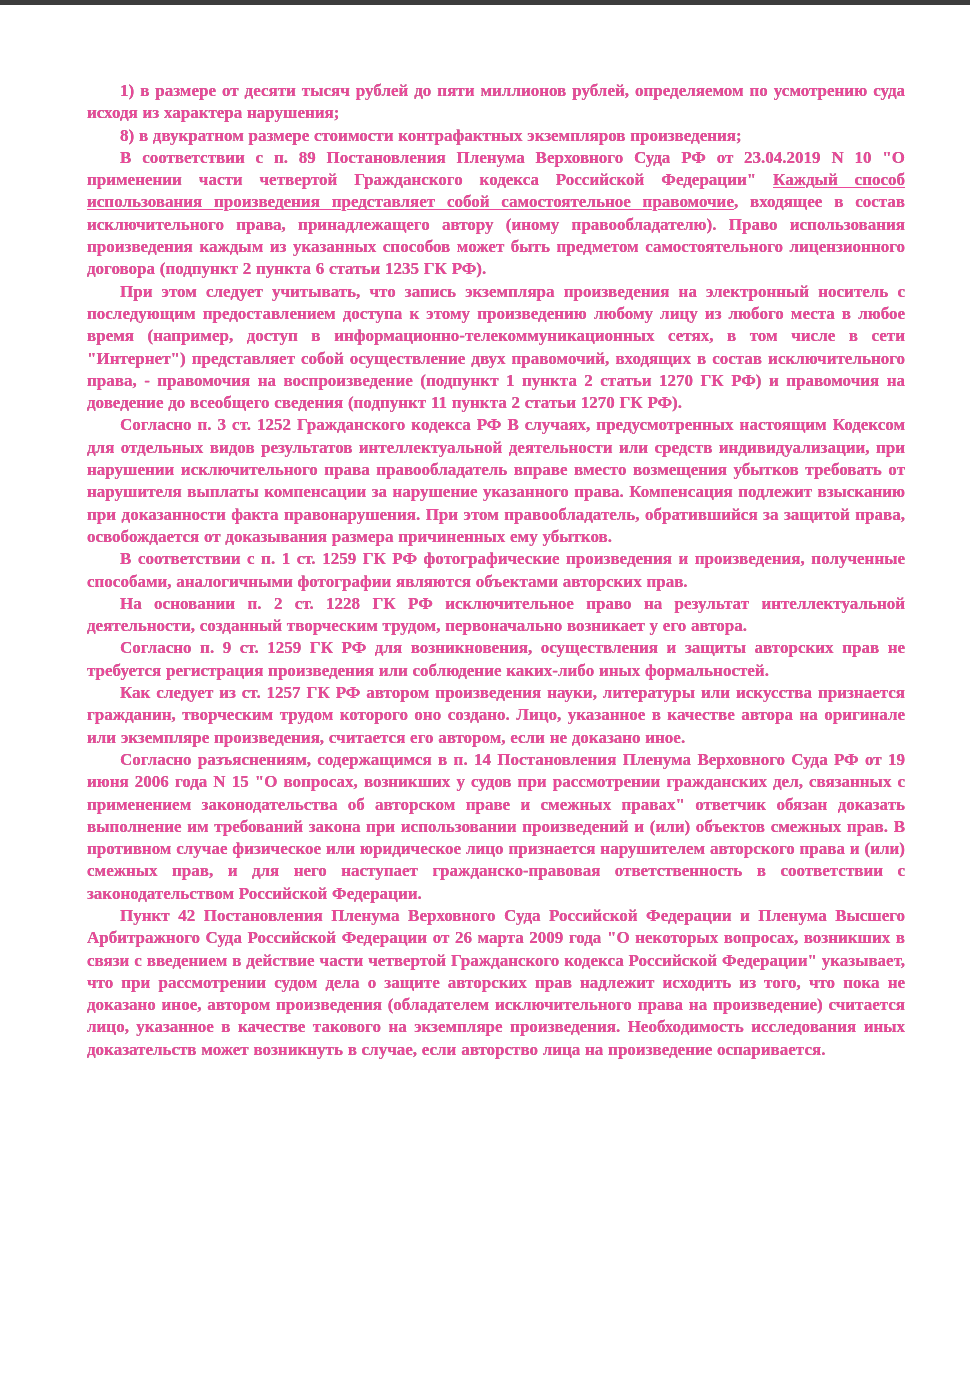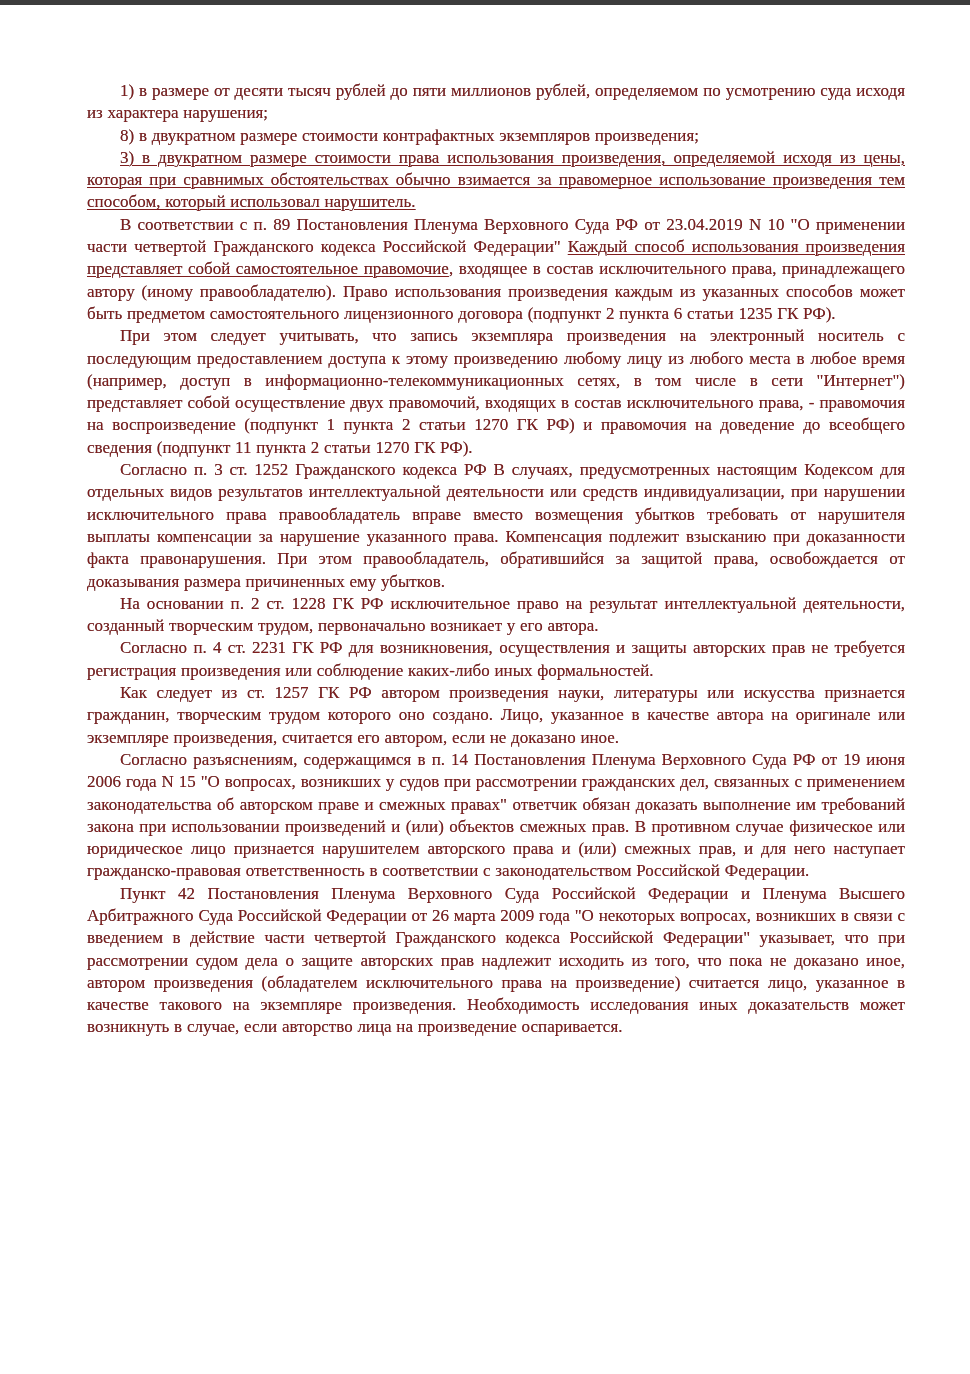--- a/index.html
+++ b/index.html
@@ -45,25 +45,25 @@
     text-decoration: underline;
     text-decoration-thickness: 1px;
     text-underline-offset: 2px;
   }
 </style>
 </head>
 <body style="background: rgb(255, 255, 255);">
 
 <div class="top-edge-bar" style="background: rgb(60, 60, 60);"></div>
 
-<div class="text-block" style="color: #7f1d1d;">
+<div class="text-block" style="color: #ec4899; font-weight: bold;">
     <p class="para"><span class="seg">1) в размере от десяти тысяч рублей до пяти миллионов рублей, определяемом по усмотрению суда исходя из характера нарушения;</span></p>
     <p class="para"><span class="seg">8) в двукратном размере стоимости контрафактных экземпляров произведения;</span></p>
-    <p class="para"><span class="seg underline">3) в двукратном размере стоимости права использования произведения, определяемой исходя из цены, которая при сравнимых обстоятельствах обычно взимается за правомерное использование произведения тем способом, который использовал нарушитель.</span></p>
     <p class="para"><span class="seg">В соответствии с п. 89 Постановления Пленума Верховного Суда РФ от 23.04.2019 N 10 "О применении части четвертой Гражданского кодекса Российской Федерации" </span><span class="seg underline">Каждый способ использования произведения представляет собой самостоятельное правомочие</span><span class="seg">, входящее в состав исключительного права, принадлежащего автору (иному правообладателю). Право использования произведения каждым из указанных способов может быть предметом самостоятельного лицензионного договора (подпункт 2 пункта 6 статьи 1235 ГК РФ).</span></p>
     <p class="para"><span class="seg">При этом следует учитывать, что запись экземпляра произведения на электронный носитель с последующим предоставлением доступа к этому произведению любому лицу из любого места в любое время (например, доступ в информационно-телекоммуникационных сетях, в том числе в сети "Интернет") представляет собой осуществление двух правомочий, входящих в состав исключительного права, - правомочия на воспроизведение (подпункт 1 пункта 2 статьи 1270 ГК РФ) и правомочия на доведение до всеобщего сведения (подпункт 11 пункта 2 статьи 1270 ГК РФ).</span></p>
     <p class="para"><span class="seg">Согласно п. 3 ст. 1252 Гражданского кодекса РФ В случаях, предусмотренных настоящим Кодексом для отдельных видов результатов интеллектуальной деятельности или средств индивидуализации, при нарушении исключительного права правообладатель вправе вместо возмещения убытков требовать от нарушителя выплаты компенсации за нарушение указанного права. Компенсация подлежит взысканию при доказанности факта правонарушения. При этом правообладатель, обратившийся за защитой права, освобождается от доказывания размера причиненных ему убытков.</span></p>
+    <p class="para"><span class="seg">В соответствии с п. 1 ст. 1259 ГК РФ фотографические произведения и произведения, полученные способами, аналогичными фотографии являются объектами авторских прав.</span></p>
     <p class="para"><span class="seg">На основании п. 2 ст. 1228 ГК РФ исключительное право на результат интеллектуальной деятельности, созданный творческим трудом, первоначально возникает у его автора.</span></p>
-    <p class="para"><span class="seg">Согласно п. 4 ст. 2231 ГК РФ для возникновения, осуществления и защиты авторских прав не требуется регистрация произведения или соблюдение каких-либо иных формальностей.</span></p>
+    <p class="para"><span class="seg">Согласно п. 9 ст. 1259 ГК РФ для возникновения, осуществления и защиты авторских прав не требуется регистрация произведения или соблюдение каких-либо иных формальностей.</span></p>
     <p class="para"><span class="seg">Как следует из ст. 1257 ГК РФ автором произведения науки, литературы или искусства признается гражданин, творческим трудом которого оно создано. Лицо, указанное в качестве автора на оригинале или экземпляре произведения, считается его автором, если не доказано иное.</span></p>
     <p class="para"><span class="seg">Согласно разъяснениям, содержащимся в п. 14 Постановления Пленума Верховного Суда РФ от 19 июня 2006 года N 15 "О вопросах, возникших у судов при рассмотрении гражданских дел, связанных с применением законодательства об авторском праве и смежных правах" ответчик обязан доказать выполнение им требований закона при использовании произведений и (или) объектов смежных прав. В противном случае физическое или юридическое лицо признается нарушителем авторского права и (или) смежных прав, и для него наступает гражданско-правовая ответственность в соответствии с законодательством Российской Федерации.</span></p>
     <p class="para"><span class="seg">Пункт 42 Постановления Пленума Верховного Суда Российской Федерации и Пленума Высшего Арбитражного Суда Российской Федерации от 26 марта 2009 года "О некоторых вопросах, возникших в связи с введением в действие части четвертой Гражданского кодекса Российской Федерации" указывает, что при рассмотрении судом дела о защите авторских прав надлежит исходить из того, что пока не доказано иное, автором произведения (обладателем исключительного права на произведение) считается лицо, указанное в качестве такового на экземпляре произведения. Необходимость исследования иных доказательств может возникнуть в случае, если авторство лица на произведение оспаривается.</span></p>
   </div>
 
 </body></html>

